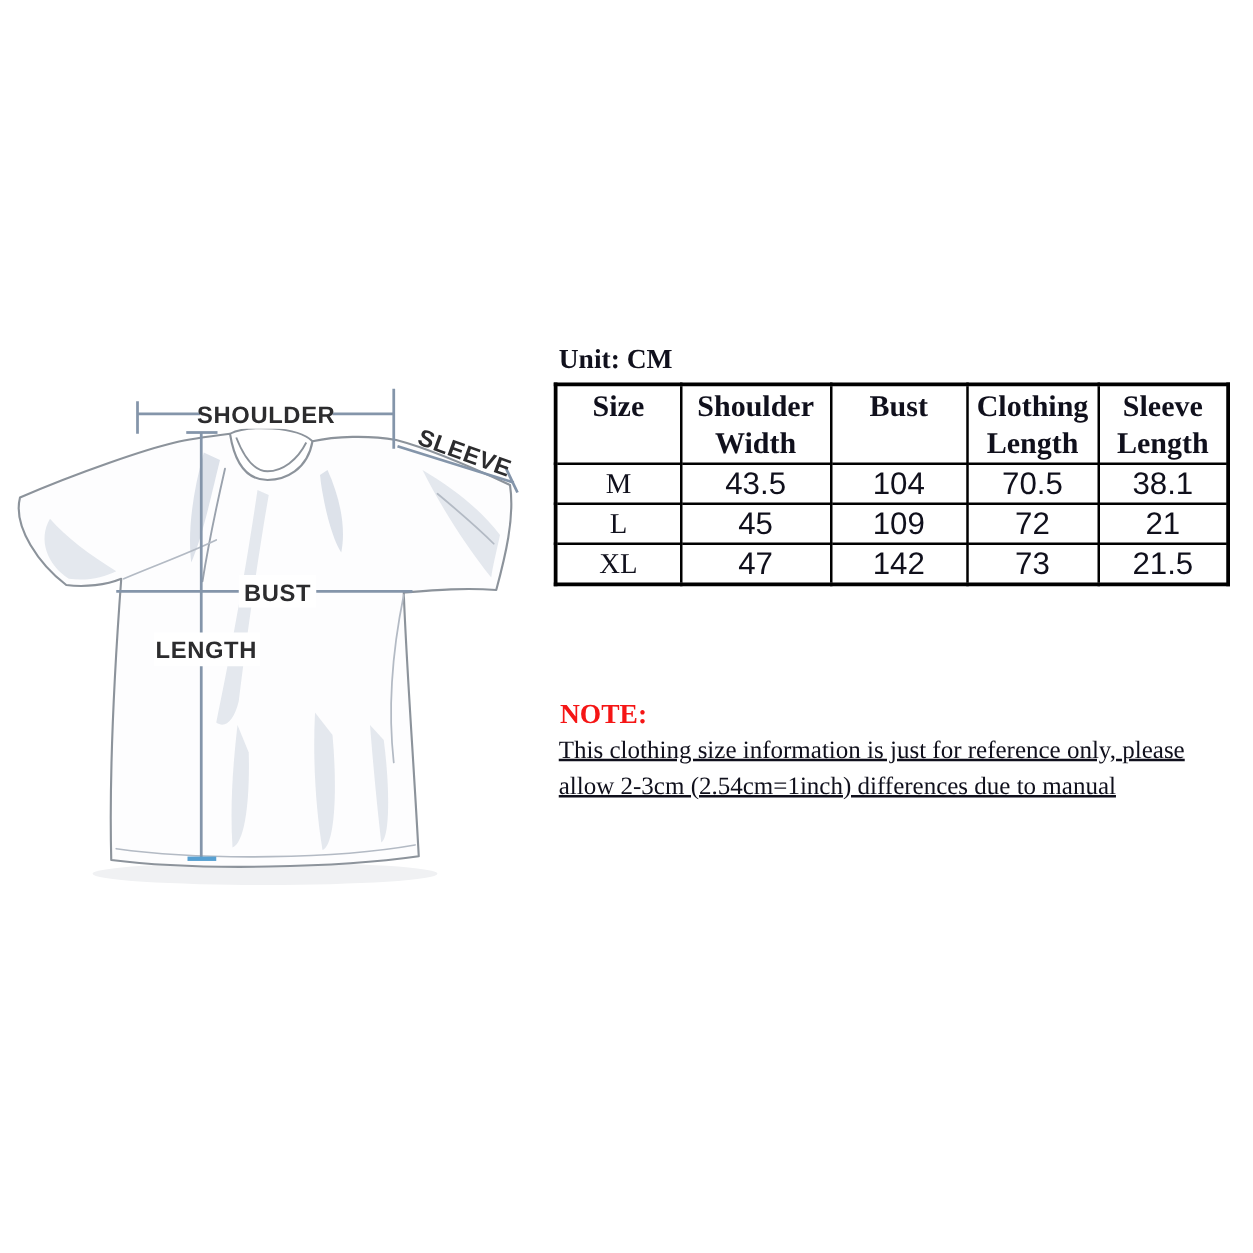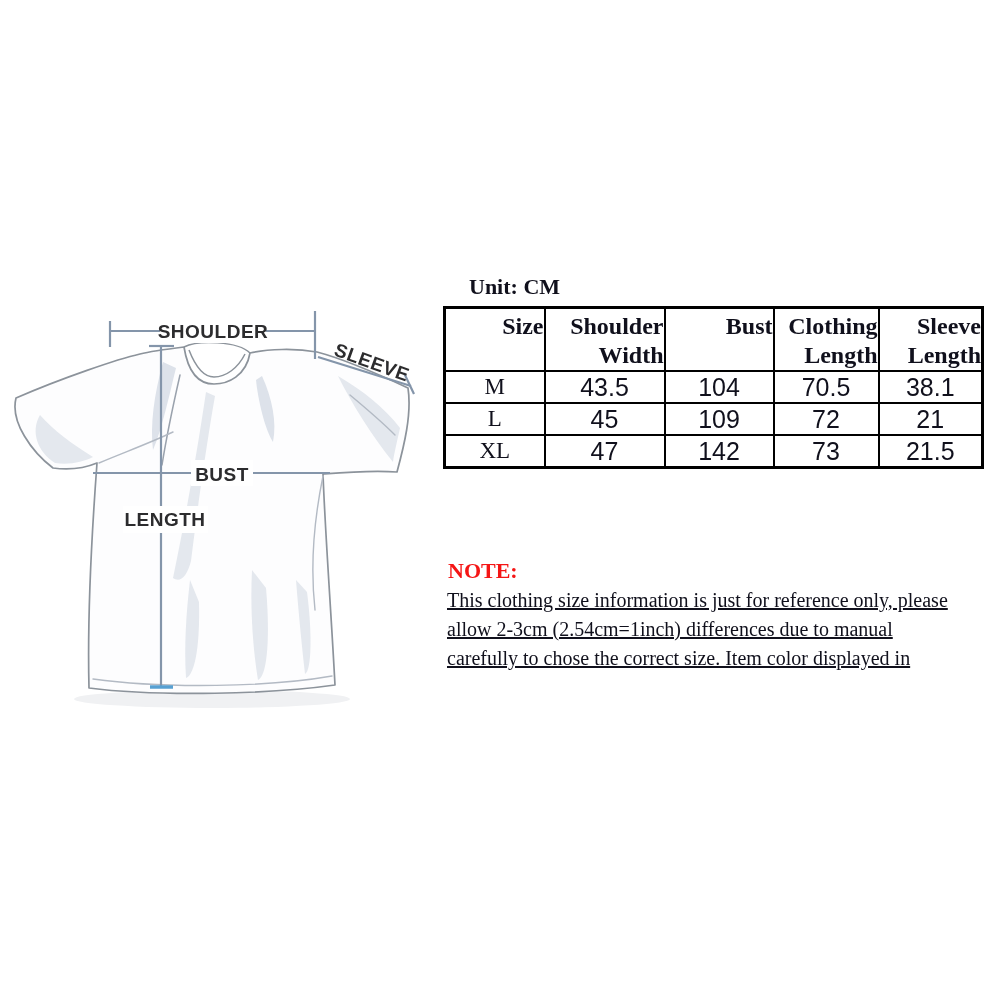--- a/index.html
+++ b/index.html
@@ -51,21 +51,21 @@
     font-weight: bold;
     font-size: 19px;
     fill: var(--label-dark, #2c2c2e);
     letter-spacing: 0.5px;
   }
   .label-mask { fill: #ffffff; }
 
   
   .unit-label {
     position: absolute;
-    left: 469px;
+    left: 447px;
     top: 274px;
     font: bold 22px/26px "Liberation Serif", serif;
     color: var(--text-dark, #10101c);
   }
   .size-table {
     position: absolute;
     left: 443px;
     top: 306px;
     border-collapse: collapse;
     table-layout: fixed;
@@ -77,21 +77,20 @@
     text-align: center;
     color: var(--text-dark, #10101c);
     padding: 0;
     overflow: hidden;
   }
   .size-table th {
     font: bold 24px/29px "Liberation Serif", serif;
     vertical-align: top;
     padding-top: 3px;
     height: 57px;
-    text-align: right;
   }
   .size-table td {
     font: 25px/30px "Liberation Sans", sans-serif;
     height: 30px;
   }
   .size-table td.size-cell {
     font: 23px/30px "Liberation Serif", serif;
   }
 
   
@@ -229,16 +228,15 @@
         <td>73</td>
         <td>21.5</td>
       </tr>
     </tbody>
   </table>
 
   <div class="note-heading">NOTE:</div>
   <div class="note-body">
     <div class="note-line">This clothing size information is just for reference only, please</div>
     <div class="note-line">allow 2-3cm (2.54cm=1inch) differences due to manual</div>
-    <div class="note-line">carefully to chose the correct size. Item color displayed in</div>
   </div>
 
 </div>
 
 </body></html>

